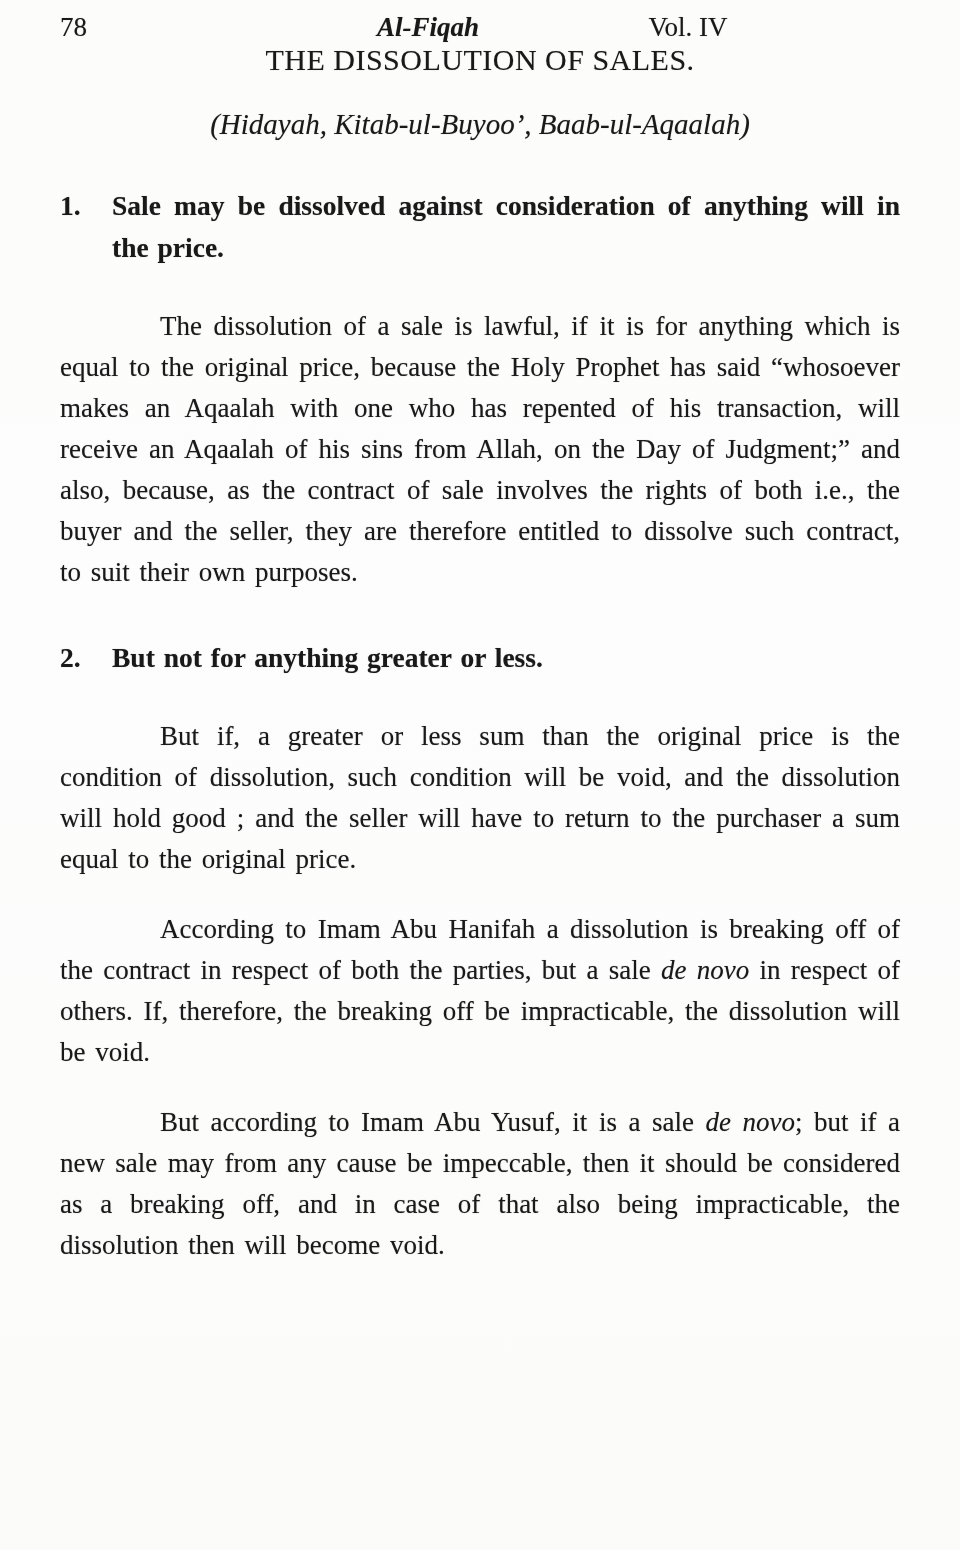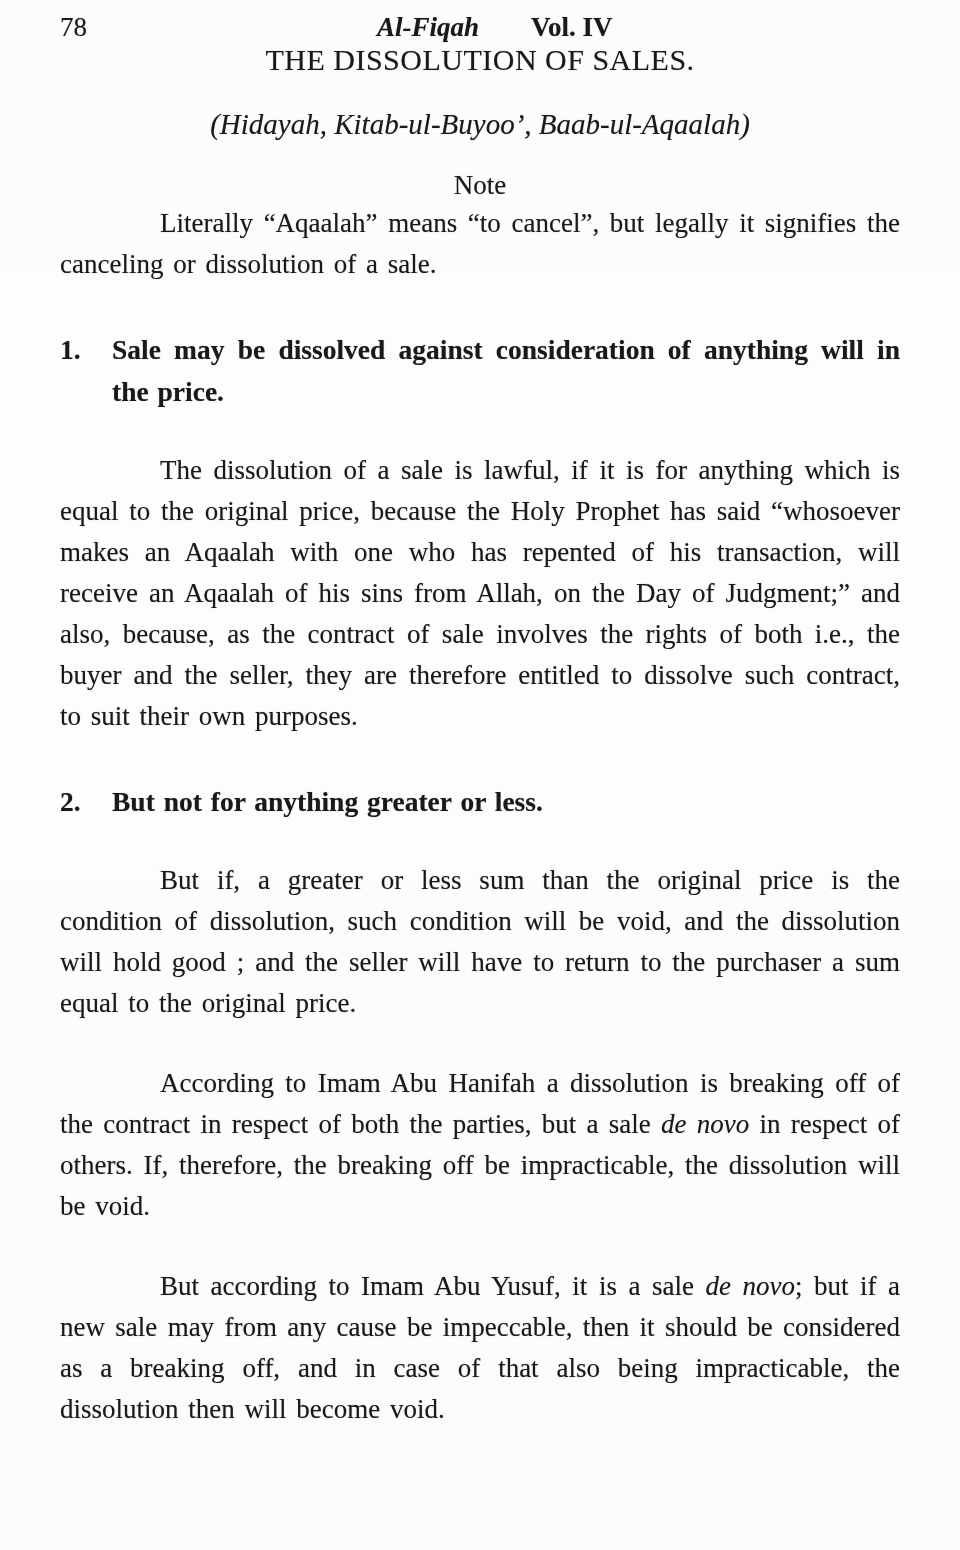--- a/index.html
+++ b/index.html
@@ -19,21 +19,21 @@
 
   
   .running-header {
     display: grid;
     grid-template-columns: 1fr auto 1fr;
     align-items: baseline;
     font-size: 27px;
   }
   .running-header .pageno { text-align: left; }
   .running-header .booktitle { font-style: italic; font-weight: bold; text-align: right; transform: translateX(-52px); }
-  .running-header .volume { text-align: left; padding-right: 55px; font-weight: bold; }
+  .running-header .volume { text-align: center; padding-right: 55px; }
 
   .chapter-label {
     margin-top: 46px;
     text-align: center;
     font-weight: bold;
     font-size: 30px;
     letter-spacing: 1px;
     white-space: pre;
   }
   .chapter-title {
@@ -66,42 +66,38 @@
   .section { margin-top: 44px; }
   .section-heading {
     display: flex;
     font-weight: bold;
     font-size: 27.5px;
     line-height: 42px;
   }
   .section-number { width: 52px; flex: none; }
   .section-heading-text { flex: 1; text-align: justify; word-spacing: 2px; }
   .section p.body-par { margin-top: 37px; }
-  .section p.body-par + p.body-par { margin-top: 39px; }
+  .section p.body-par + p.body-par { margin-top: 29px; }
 </style>
 </head>
 <body>
 
 <div class="page">
 
   <div class="running-header">
     <span class="pageno">78</span>
     <span class="booktitle">Al-Fiqah</span>
     <span class="volume">Vol. IV</span>
   </div>
 
 
   <div class="chapter-title">THE DISSOLUTION OF SALES.</div>
 
   <div class="chapter-source">(Hidayah, Kitab-ul-Buyoo’, Baab-ul-Aqaalah)</div>
 
-  <div class="note-block">
-    <div class="note-heading">Note</div>
-    <p class="body-par"><span>Literally “Aqaalah” means “to cancel”, but legally it signifies the canceling or dissolution of a sale.</span></p>
-  </div>
 
   <div class="section">
     <div class="section-heading">
       <span class="section-number">1.</span>
       <span class="section-heading-text">Sale may be dissolved against consideration of anything will in the price.</span>
     </div>
     <p class="body-par"><span>The dissolution of a sale is lawful, if it is for anything which is equal to the original price, because the Holy Prophet has said “whosoever makes an Aqaalah with one who has repented of his transaction, will receive an Aqaalah of his sins from Allah, on the Day of Judgment;” and also, because, as the contract of sale involves the rights of both i.e., the buyer and the seller, they are therefore entitled to dissolve such contract, to suit their own purposes.</span></p>
   </div>
 
   <div class="section">

